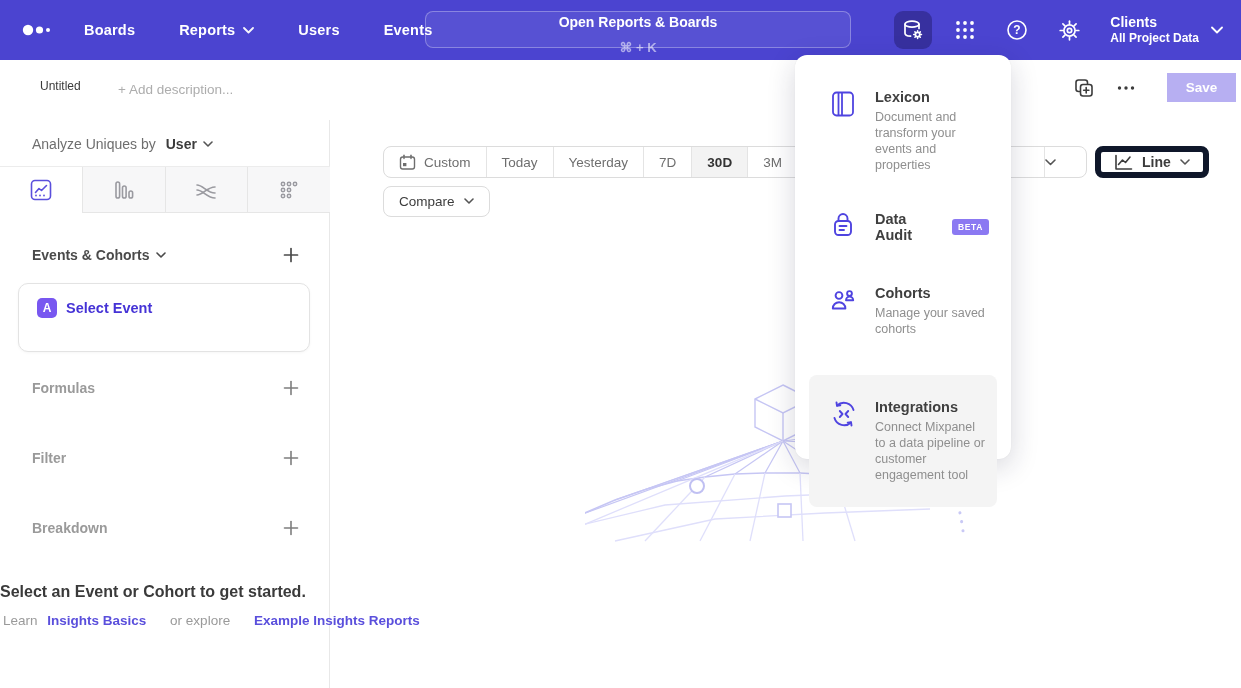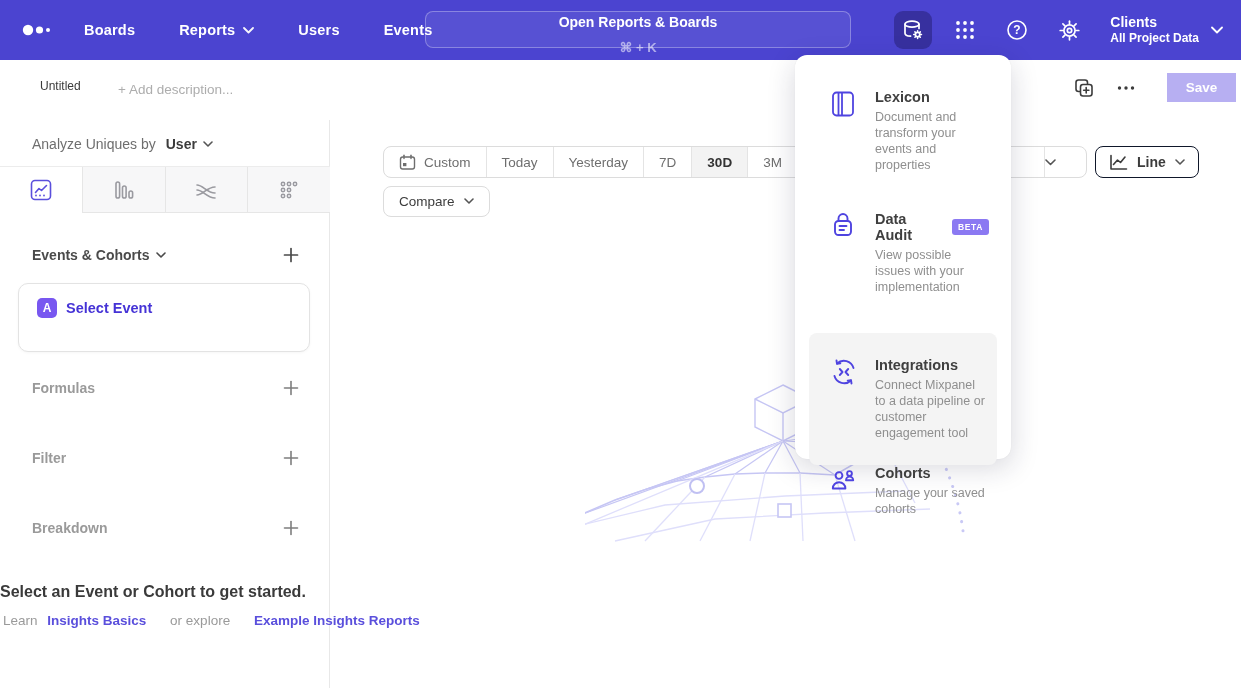--- a/index.html
+++ b/index.html
@@ -87,21 +87,21 @@
   .seg:first-child { border-left:none; color:#6e6e6e; }
   .seg.selected { background:#f3f3f3; color:#333; font-weight:700; }
   .seg.spacer { flex:1; border-left:none; cursor:default; }
   .seg.caret { width:42px; padding:0; color:#555; }
   .compare-btn { position:absolute; left:383px; top:186px; height:31px;
     display:flex; align-items:center; gap:9px; padding:0 15px;
     border:1px solid #dcdcdc; border-radius:8px; background:#fff;
     font-size:13.5px; color:#3c3c3c; cursor:pointer; z-index:1; }
   .charttype-btn { position:absolute; left:1095px; top:146px; height:32px;
     display:flex; align-items:center; gap:9px; padding:4px 13px;
-    border:1px solid #0f172a; border-radius:8px; background:#fff;
+    border:6px solid #0f172a; border-radius:8px; background:#fff;
     font-size:14px; font-weight:600; color:#3c3c3c; cursor:pointer; z-index:1; }
   .empty-title { position:absolute; left:0; width:911px; top:583px;
     font-size:16px; font-weight:700; color:#3a3a3a; }
   .empty-links { position:absolute; left:0; width:911px; top:613px;
     font-size:13.5px; color:#9a9a9a; }
   .empty-links .lnk { color:#5a4fdc; font-weight:700; cursor:pointer; }
   .wireframe { position:absolute; left:585px; top:383px; z-index:0; }
 
   
   .menu-panel { position:absolute; left:795px; top:55px; width:216px; height:404px;
@@ -472,48 +472,47 @@
         <rect x="4" y="8" width="16" height="14" rx="3.5"></rect>
         <line x1="8.5" y1="13" x2="15.5" y2="13"></line>
         <line x1="8.5" y1="17" x2="13" y2="17"></line>
       </svg>
     </div>
     <div>
       <div class="mi-title">
         <span>Data Audit</span>
         <span class="beta-badge">BETA</span>
       </div>
-      <div class="mi-desc">View possible issues with your implementation</div>
+    </div>
+  </div>
+
+  <div class="menu-item">
+    <div class="mi-icon">
+      <svg width="26" height="25" viewBox="0 0 26 25" fill="none" stroke="#4f44e0" stroke-width="1.9" stroke-linecap="round">
+        <circle cx="8" cy="8.5" r="3.4"></circle>
+        <path d="M1.8 21.5 a6.3 6.3 0 0 1 12.6 0 Z" stroke-linejoin="round"></path>
+        <circle cx="18.5" cy="6.5" r="2.4"></circle>
+        <path d="M15 13.2 a3.6 3.6 0 0 1 7.2 0 Z" stroke-linejoin="round"></path>
+      </svg>
+    </div>
+    <div>
+      <div class="mi-title">Cohorts</div>
+      <div class="mi-desc">Manage your saved cohorts</div>
     </div>
   </div>
 
   <div class="menu-item highlighted">
     <div class="mi-icon">
       <svg width="26" height="26" viewBox="0 0 26 26" fill="none" stroke="#4f44e0" stroke-width="1.9" stroke-linecap="round" stroke-linejoin="round">
         <path d="M22.5 9 A10 10 0 0 0 6 4.5"></path>
         <path d="M3.5 17 A10 10 0 0 0 20 21.5"></path>
         <polyline points="5.5,1.5 6,4.8 9.3,4.3"></polyline>
         <polyline points="20.5,24.5 20,21.2 16.7,21.7"></polyline>
         <polyline points="8.8,10 11.5,13 8.8,16"></polyline>
         <polyline points="17.2,10 14.5,13 17.2,16"></polyline>
       </svg>
     </div>
     <div>
       <div class="mi-title">Integrations</div>
       <div class="mi-desc">Connect Mixpanel to a data pipeline or customer engagement tool</div>
     </div>
   </div>
-
-  <div class="menu-item">
-    <div class="mi-icon">
-      <svg width="26" height="25" viewBox="0 0 26 25" fill="none" stroke="#4f44e0" stroke-width="1.9" stroke-linecap="round">
-        <circle cx="8" cy="8.5" r="3.4"></circle>
-        <path d="M1.8 21.5 a6.3 6.3 0 0 1 12.6 0 Z" stroke-linejoin="round"></path>
-        <circle cx="18.5" cy="6.5" r="2.4"></circle>
-        <path d="M15 13.2 a3.6 3.6 0 0 1 7.2 0 Z" stroke-linejoin="round"></path>
-      </svg>
-    </div>
-    <div>
-      <div class="mi-title">Cohorts</div>
-      <div class="mi-desc">Manage your saved cohorts</div>
-    </div>
-  </div>
 </div>
 
 </body></html>

